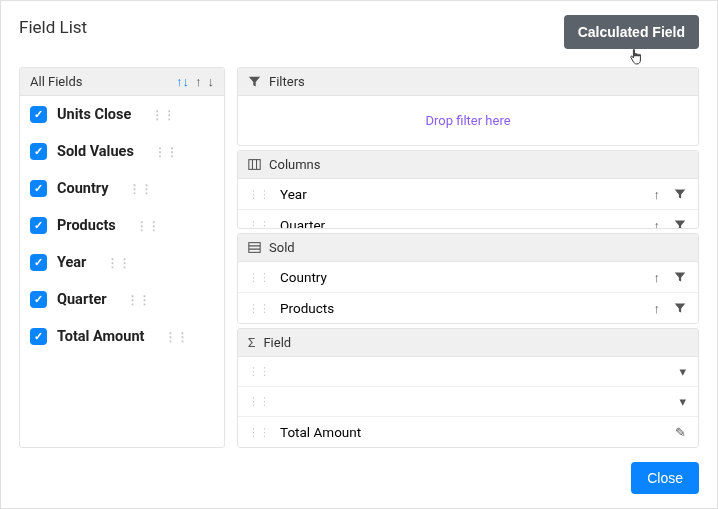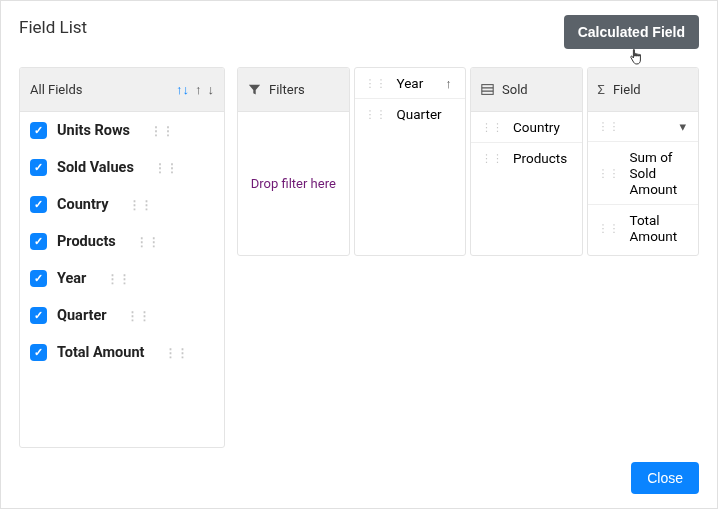--- a/index.html
+++ b/index.html
@@ -57,52 +57,52 @@
       overflow: hidden;
     }
     .left-col {
       width: 206px;
       display: flex;
       flex-direction: column;
     }
     .right-col {
       flex: 1;
       display: grid;
-      grid-template-columns: 1fr 1fr 1fr 1fr;
+      grid-template-columns: 1fr;
       grid-template-rows: 1fr 1fr;
       gap: 4px;
     }
     .panel {
       border: 1px solid #e4e4e4;
       border-radius: 3px;
       background: #fff;
       display: flex;
       flex-direction: column;
       overflow: hidden;
     }
     .panel-header {
       background: #f0f0f0;
       border-bottom: 1px solid #e4e4e4;
-      padding: 14px 10px;
+      padding: 6px 10px;
       display: flex;
       align-items: center;
       gap: 8px;
       font-size: 13px;
       color: #333;
     }
     .panel-header .spacer { flex: 1; }
     .panel-body {
       flex: 1;
       overflow: auto;
     }
     .drop-hint {
       display: flex;
       align-items: center;
       justify-content: center;
-      color: #701a75;
+      color: #8b5cf6;
       font-size: 13px;
       height: 100%;
     }
     .field-row {
       display: flex;
       align-items: center;
       padding: 8px 10px;
       font-size: 14px;
       color: #222;
       gap: 10px;
@@ -190,21 +190,21 @@
           <span class="spacer"></span>
           <span class="sort-icons">
             <span style="color:#0a84ff;font-weight:600">↑↓</span>
             <span>↑</span>
             <span>↓</span>
           </span>
         </div>
         <div class="panel-body">
           <div class="field-row bold">
             <span class="checkbox">✓</span>
-            <span>Units Rows</span>
+            <span>Units Close</span>
             <span class="spacer"></span>
             <span class="drag">⋮⋮</span>
           </div>
           <div class="field-row bold">
             <span class="checkbox">✓</span>
             <span>Sold Values</span>
             <span class="spacer"></span>
             <span class="drag">⋮⋮</span>
           </div>
           <div class="field-row bold">
@@ -251,20 +251,30 @@
               </svg>
           </span>
           <span>Filters</span>
         </div>
         <div class="panel-body">
           <div class="drop-hint">Drop filter here</div>
         </div>
       </div>
 
       <div class="panel">
+        <div class="panel-header">
+          <span class="hdr-icon">
+            <svg width="13" height="13" viewBox="0 0 16 16">
+                <rect x="1" y="2" width="14" height="12" fill="none" stroke="#555" stroke-width="1.3"></rect>
+                <line x1="5.5" y1="2" x2="5.5" y2="14" stroke="#555" stroke-width="1.3"></line>
+                <line x1="10.5" y1="2" x2="10.5" y2="14" stroke="#555" stroke-width="1.3"></line>
+              </svg>
+          </span>
+          <span>Columns</span>
+        </div>
         <div class="panel-body">
           <div class="axis-row">
             <span class="smalldrag">⋮⋮</span>
             <span>Year</span>
             <span class="spacer"></span>
             <span class="icon-btn">↑</span>
             <span class="icon-btn">
                 <svg width="12" height="12" viewBox="0 0 16 16">
                   <path d="M1 2h14l-5.5 6.5V14l-3-1.5V8.5L1 2z" fill="#555"></path>
                 </svg>
@@ -327,21 +337,20 @@
           <span>Field</span>
         </div>
         <div class="panel-body">
           <div class="axis-row">
             <span class="smalldrag">⋮⋮</span>
             <span class="spacer"></span>
             <span class="icon-btn">▾</span>
           </div>
           <div class="axis-row">
             <span class="smalldrag">⋮⋮</span>
-            <span>Sum of Sold Amount</span>
             <span class="spacer"></span>
             <span class="icon-btn">▾</span>
           </div>
           <div class="axis-row">
             <span class="smalldrag">⋮⋮</span>
             <span>Total Amount</span>
             <span class="spacer"></span>
             <span class="icon-btn">✎</span>
           </div>
         </div>

